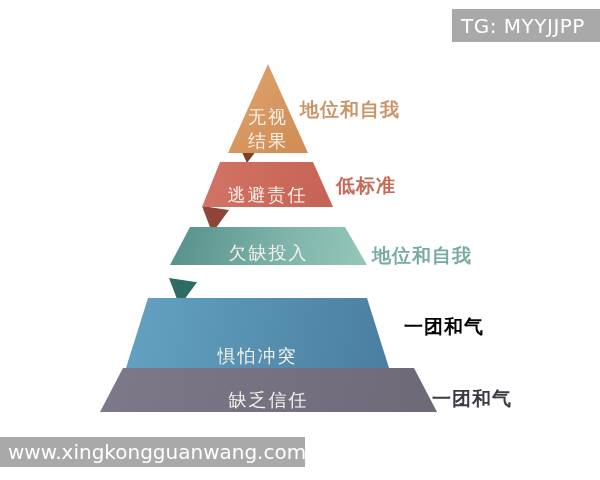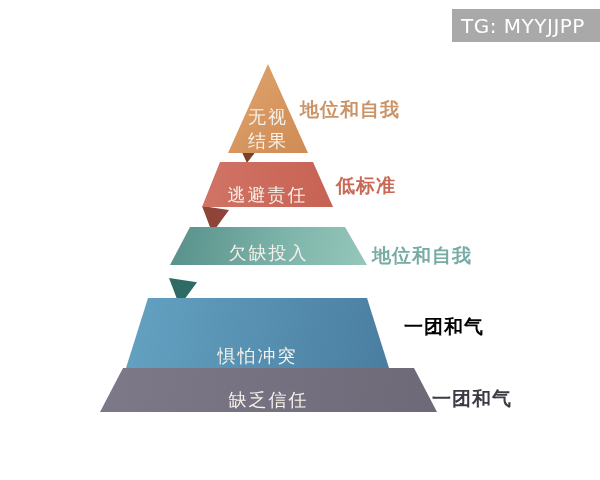--- a/index.html
+++ b/index.html
@@ -109,14 +109,17 @@
     </div>
 
     <div class="side-label side-0">地位和自我</div>
     <div class="side-label side-1">低标准</div>
     <div class="side-label side-2">地位和自我</div>
     <div class="side-label side-3">一团和气</div>
     <div class="side-label side-4">一团和气</div>
 
   </div>
 
+  <div class="footer-bar">
+    <span>www.xingkongguanwang.com</span>
+  </div>
 
 </div>
 
 </body></html>

